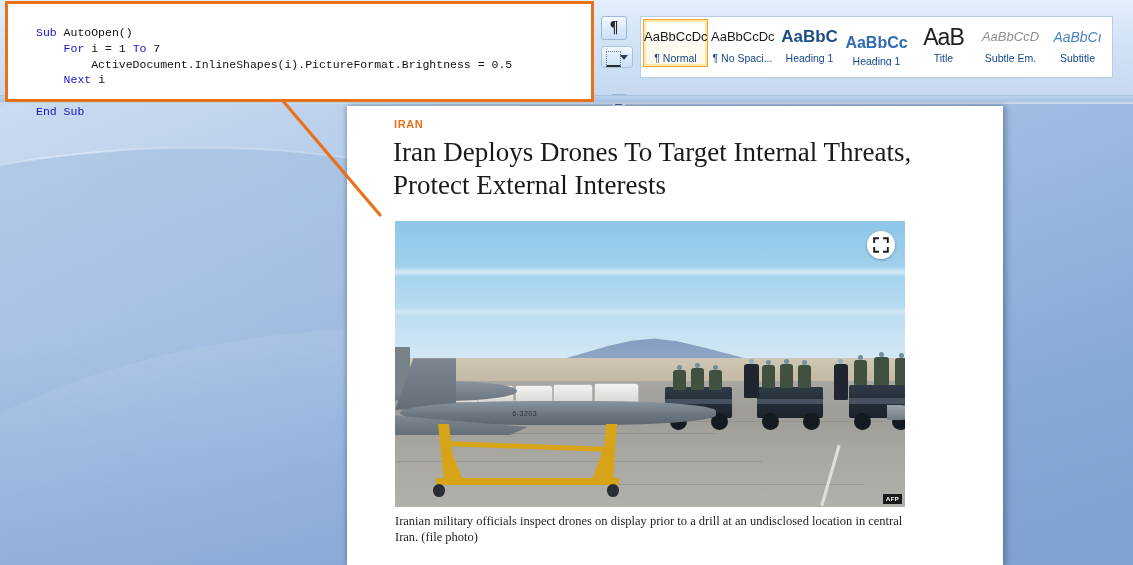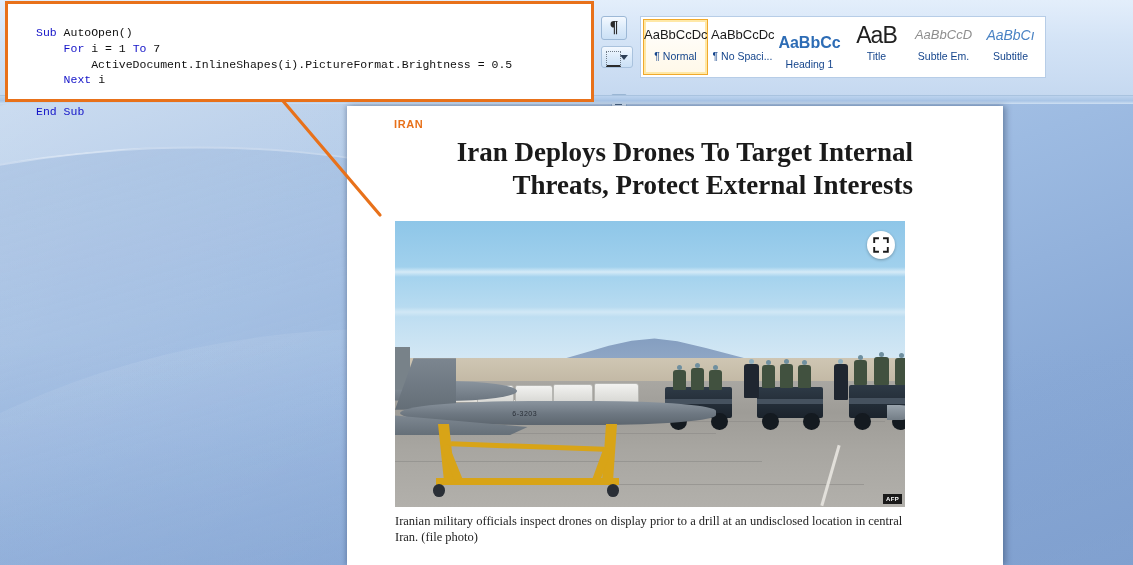--- a/index.html
+++ b/index.html
@@ -94,23 +94,23 @@
   }
 
   
   #styles-group{position:absolute;left:640px;top:16px;width:490px;height:80px;}
   #styles-gallery{
     position:absolute;left:0;top:0;height:62px;
     display:flex;gap:2px;
     background:#fff;border:1px solid #b7cde7;padding:2px;box-sizing:border-box;
   }
   .style-cell{
-    width:65px;height:56px;box-sizing:border-box;background:#fff;
+    width:65px;height:48px;box-sizing:border-box;background:#fff;
     border:1px solid #fff;display:flex;flex-direction:column;
-    align-items:center;justify-content:flex-start;overflow:hidden;position:relative;
+    align-items:center;justify-content:center;overflow:hidden;position:relative;
   }
   .style-cell.sel{
     border:1px solid #f0a92c;
     box-shadow:inset 0 0 0 2px #ffe8a6;
     background:linear-gradient(180deg,#ffffff,#fff8e8);
   }
   .style-preview{
     height:30px;line-height:30px;white-space:nowrap;overflow:hidden;
     display:block;width:100%;text-align:center;
   }
@@ -155,21 +155,21 @@
     box-shadow:3px 0 6px rgba(40,60,90,.40), -2px 0 4px rgba(40,60,90,.22);
   }
   #kicker{
     position:absolute;left:47px;top:12px;
     font-family:"Liberation Sans",sans-serif;font-size:11px;font-weight:bold;
     letter-spacing:.6px;color:#e8711a;text-align:right;
   }
   #headline{
     position:absolute;left:46px;top:30px;width:520px;
     font-family:"Liberation Serif","DejaVu Serif",serif;
-    font-size:27px;line-height:33px;color:#1a1a1a;font-weight:bold;text-align:right;
+    font-size:27px;line-height:33px;color:#1a1a1a;font-weight:normal;
   }
 
   
   #photo-wrap{
     position:absolute;left:48px;top:115px;width:510px;height:286px;overflow:hidden;
   }
   #photo{position:absolute;inset:0;overflow:hidden;background:#9ecdea;}
   .sky{
     position:absolute;left:0;top:0;width:100%;height:52%;
     background:linear-gradient(180deg,#8ec6e8 0%,#a5d3ee 38%,#c3e0f2 70%,#d9eaf5 100%);
@@ -306,20 +306,24 @@
 
   <div id="styles-group">
     <div id="styles-gallery">
         <div class="style-cell sel">
           <span class="style-preview sp-normal">AaBbCcDc</span>
           <span class="style-name">¶ Normal</span>
         </div>
         <div class="style-cell">
           <span class="style-preview sp-nospace">AaBbCcDc</span>
           <span class="style-name">¶ No Spaci...</span>
+        </div>
+        <div class="style-cell">
+          <span class="style-preview sp-h1">AaBbC</span>
+          <span class="style-name">Heading 1</span>
         </div>
         <div class="style-cell">
           <span class="style-preview sp-h2">AaBbCc</span>
           <span class="style-name">Heading 1</span>
         </div>
         <div class="style-cell">
           <span class="style-preview sp-title">AaB</span>
           <span class="style-name">Title</span>
         </div>
         <div class="style-cell">

